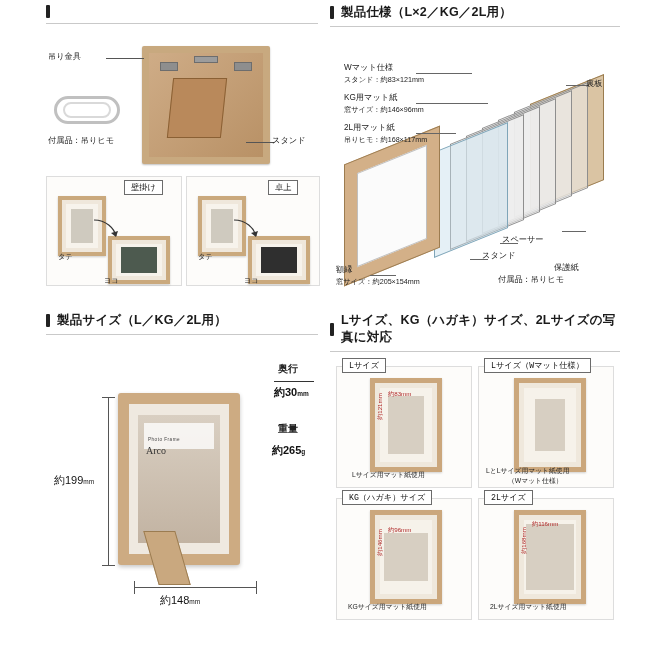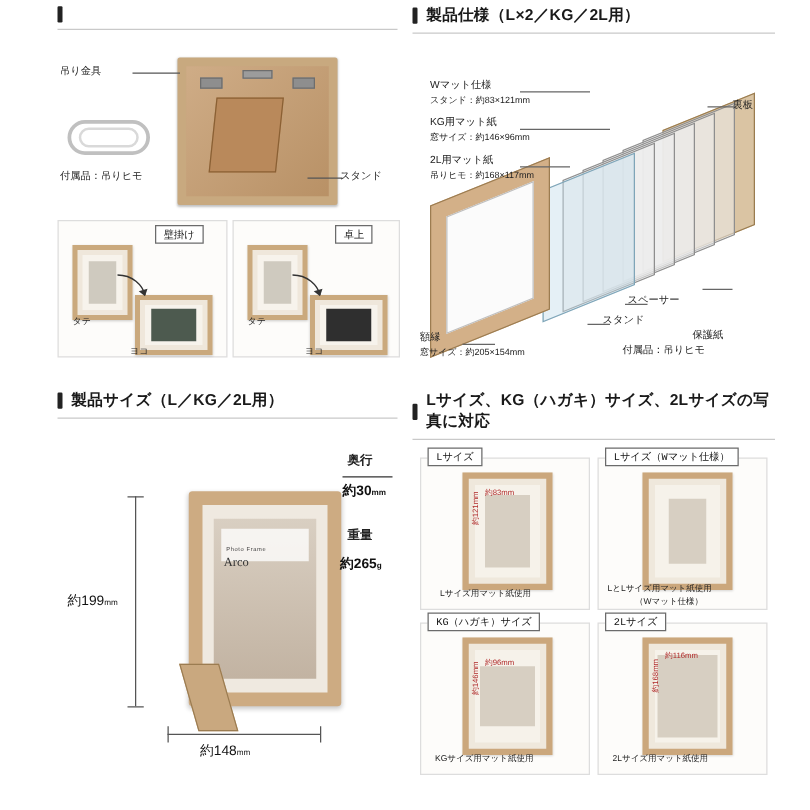--- a/index.html
+++ b/index.html
@@ -72,21 +72,21 @@
   .minif .mat{position:absolute;inset:4px;background:#f7f3ec;}
   .minif .pic{position:absolute;background:#cfcabf;}
 
   
   .layer{position:absolute;border:1px solid #8e8e8e;background:rgba(236,236,236,.55);transform:skewY(-22deg);}
   .layer.kraft{background:rgba(206,176,132,.75);border-color:#9a7c4f;}
   .layer.clear{background:rgba(198,222,236,.45);border-color:#7fa5b8;}
   .frame3d{position:absolute;}
 
   
-  .bl-frame{position:absolute;left:105px;top:58px;width:122px;height:172px;}
+  .bl-frame{position:absolute;left:72px;top:58px;width:122px;height:172px;}
   .bl-frame .outer{position:absolute;inset:0;background:#cdab82;border-radius:3px;box-shadow:0 2px 4px rgba(0,0,0,.22);}
   .bl-frame .inner{position:absolute;left:11px;top:11px;right:11px;bottom:11px;background:#efe9e0;}
   .bl-frame .photo{position:absolute;left:20px;top:22px;right:20px;bottom:22px;background:linear-gradient(180deg,#d9cfc2,#c2b3a2);}
   .dim{position:absolute;background:#555;}
   .dimtxt{position:absolute;font-size:9px;color:#111;white-space:nowrap;}
   .dimtxt .u{font-size:6.5px;}
 
   
   .cell{position:absolute;}
   .cellframe{position:absolute;border:5px solid #cba77c;background:#efe8dc;box-shadow:0 1px 2px rgba(0,0,0,.18);}

